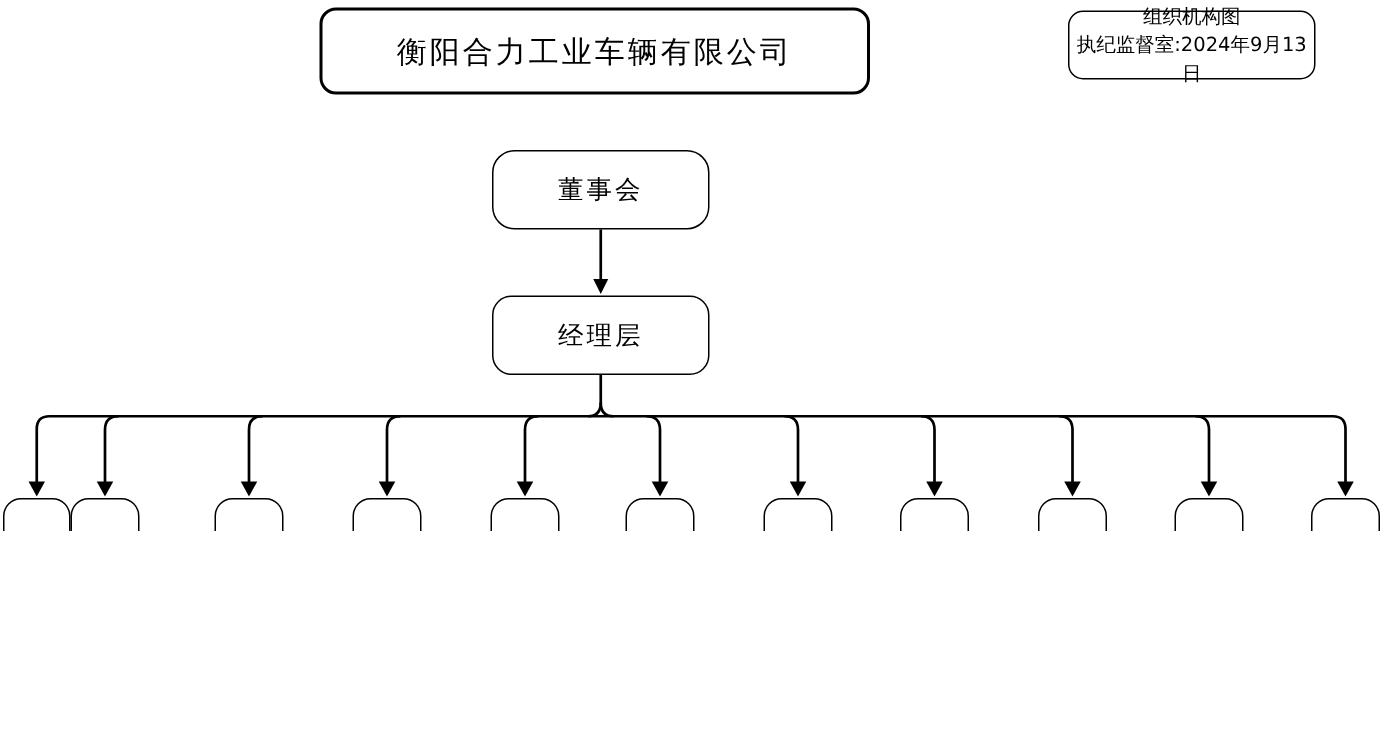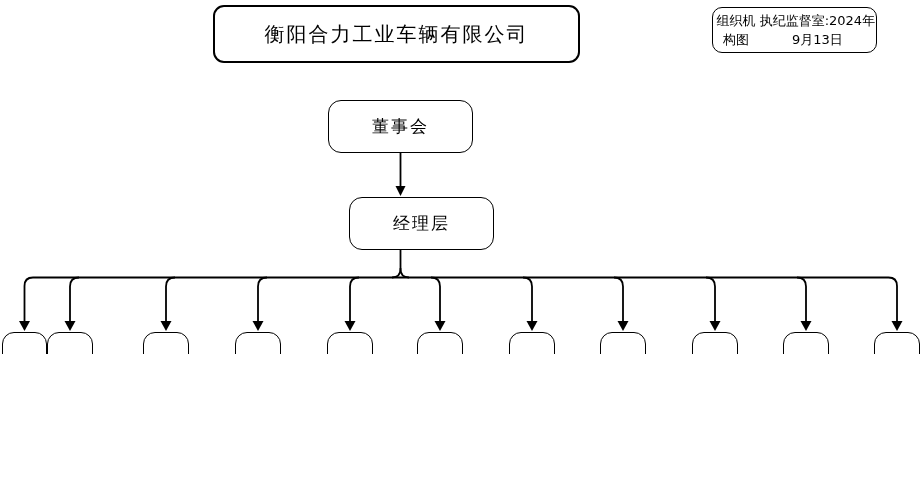--- a/index.html
+++ b/index.html
@@ -22,30 +22,30 @@
     text-align:center;
   }
   .title-box{
     left:213px;top:5px;width:367px;height:58px;
     border-width:2px;border-radius:11px;
     font-size:20px;letter-spacing:2px;
   }
   .info-box{
     left:712px;top:7px;width:165px;height:46px;
     border-width:1.8px;border-radius:10px;
-    flex-direction:row;
+    flex-direction:column;
     font-size:13px;line-height:19px;
   }
   .mid-box{
     left:328px;width:145px;height:53px;
     border-width:1.8px;border-radius:13px;
     font-size:17px;letter-spacing:2px;
   }
-  .board-box{top:100px;}
-  .mgmt-box{top:197px;margin-left:21px;}
+  .board-box{top:100px;border-radius:15px;}
+  .mgmt-box{top:197px;}
   .dept-box{
     top:332px;width:46px;height:165px;
     border-width:1.6px;border-radius:12px;
   }
   .dept-label{
     writing-mode:vertical-lr;
     text-orientation:upright;
     font-size:16px;
     letter-spacing:6px;
     line-height:1;

